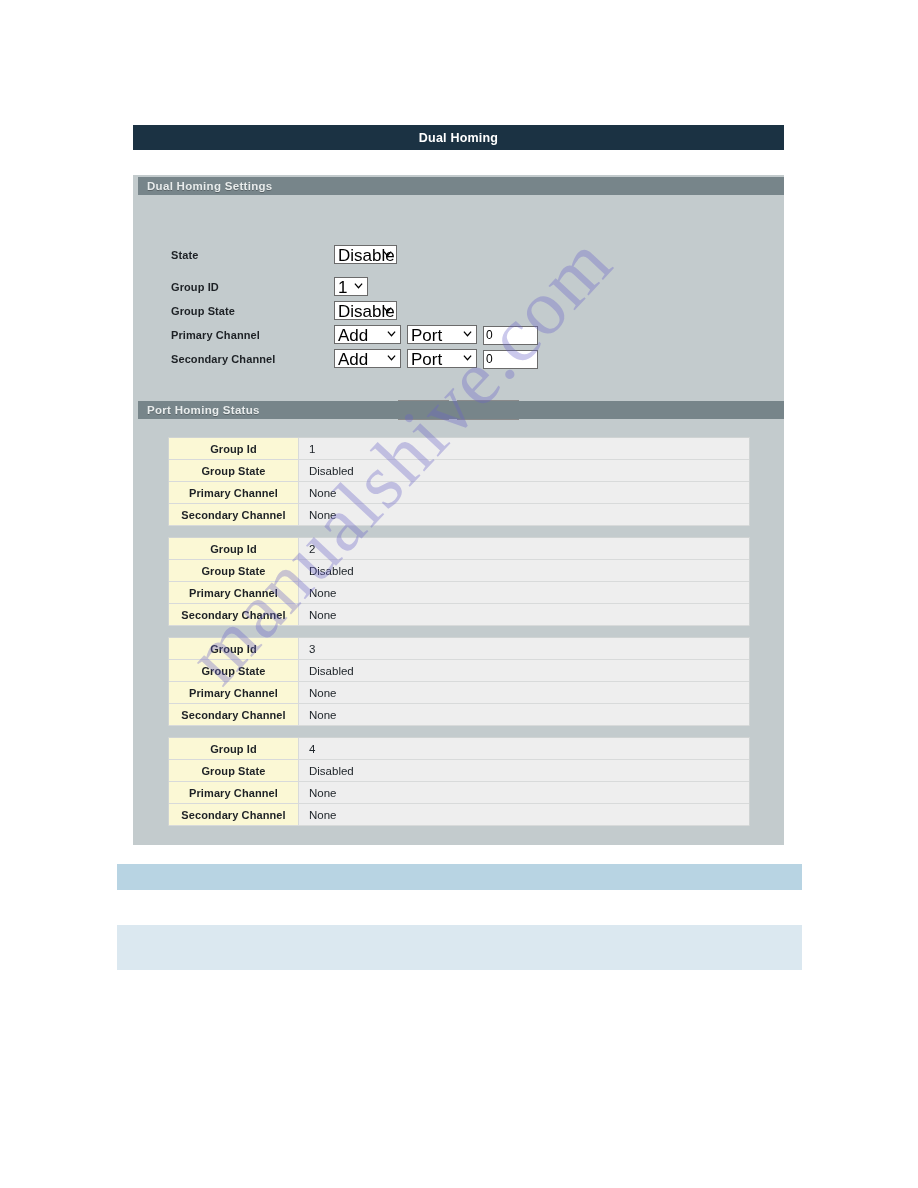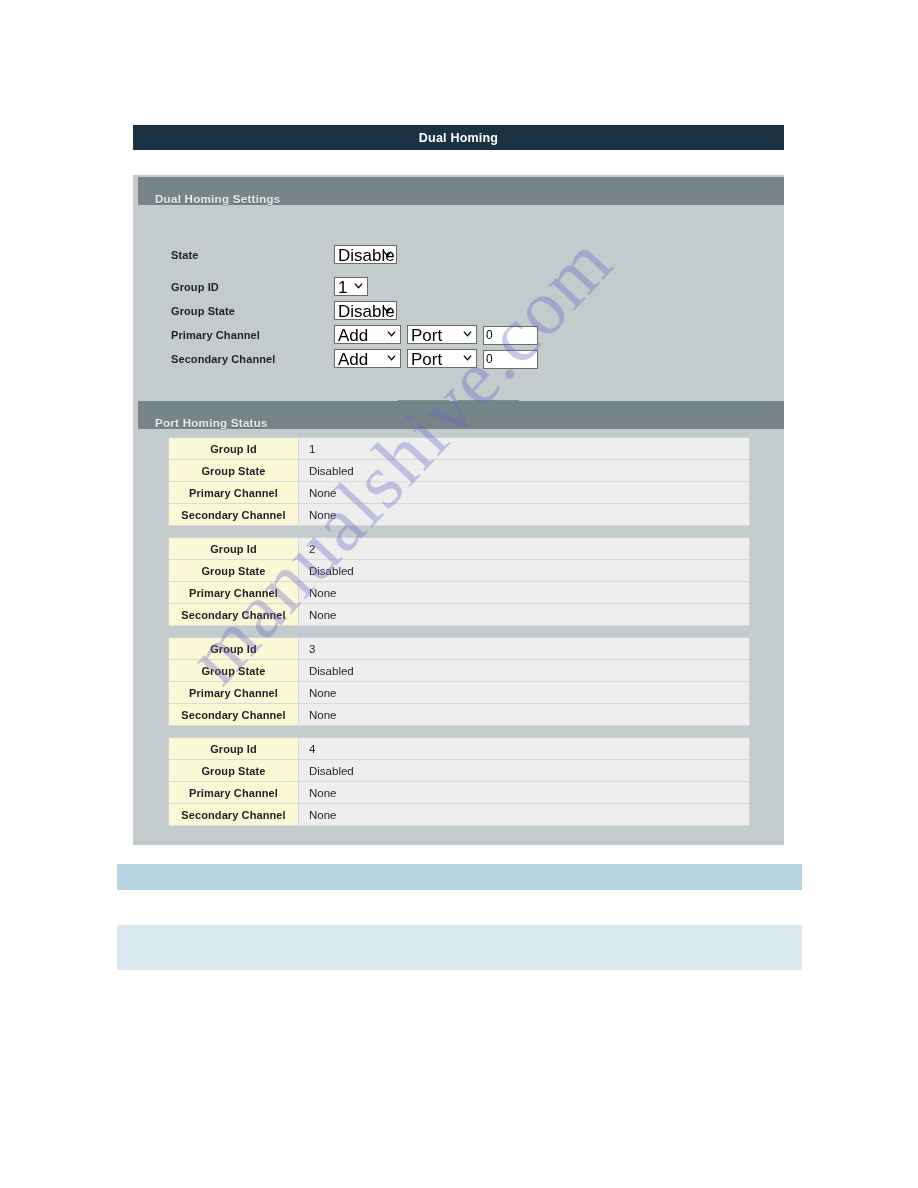--- a/index.html
+++ b/index.html
@@ -74,28 +74,28 @@
     top: 175px;
     width: 651px;
     height: 670px;
     background: #c3cbcd;
   }
 
   .section-header {
     position: absolute;
     left: 5px;
     width: 646px;
-    height: 28px;
+    height: 18px;
     background: #77858a;
     color: #e8ecec;
     font-size: 11.5px;
     font-weight: bold;
     display: flex;
-    align-items: flex-end;
-    padding-left: 17px;
+    align-items: center;
+    padding-left: 9px;
     box-sizing: border-box;
     letter-spacing: 0.3px;
     text-shadow: 0 1px 0 rgba(0,0,0,0.25);
   }
   #settings-header { top: 2px; }
   #status-header   { top: 226px; }
 
   
   #settings-form {
     position: absolute;

